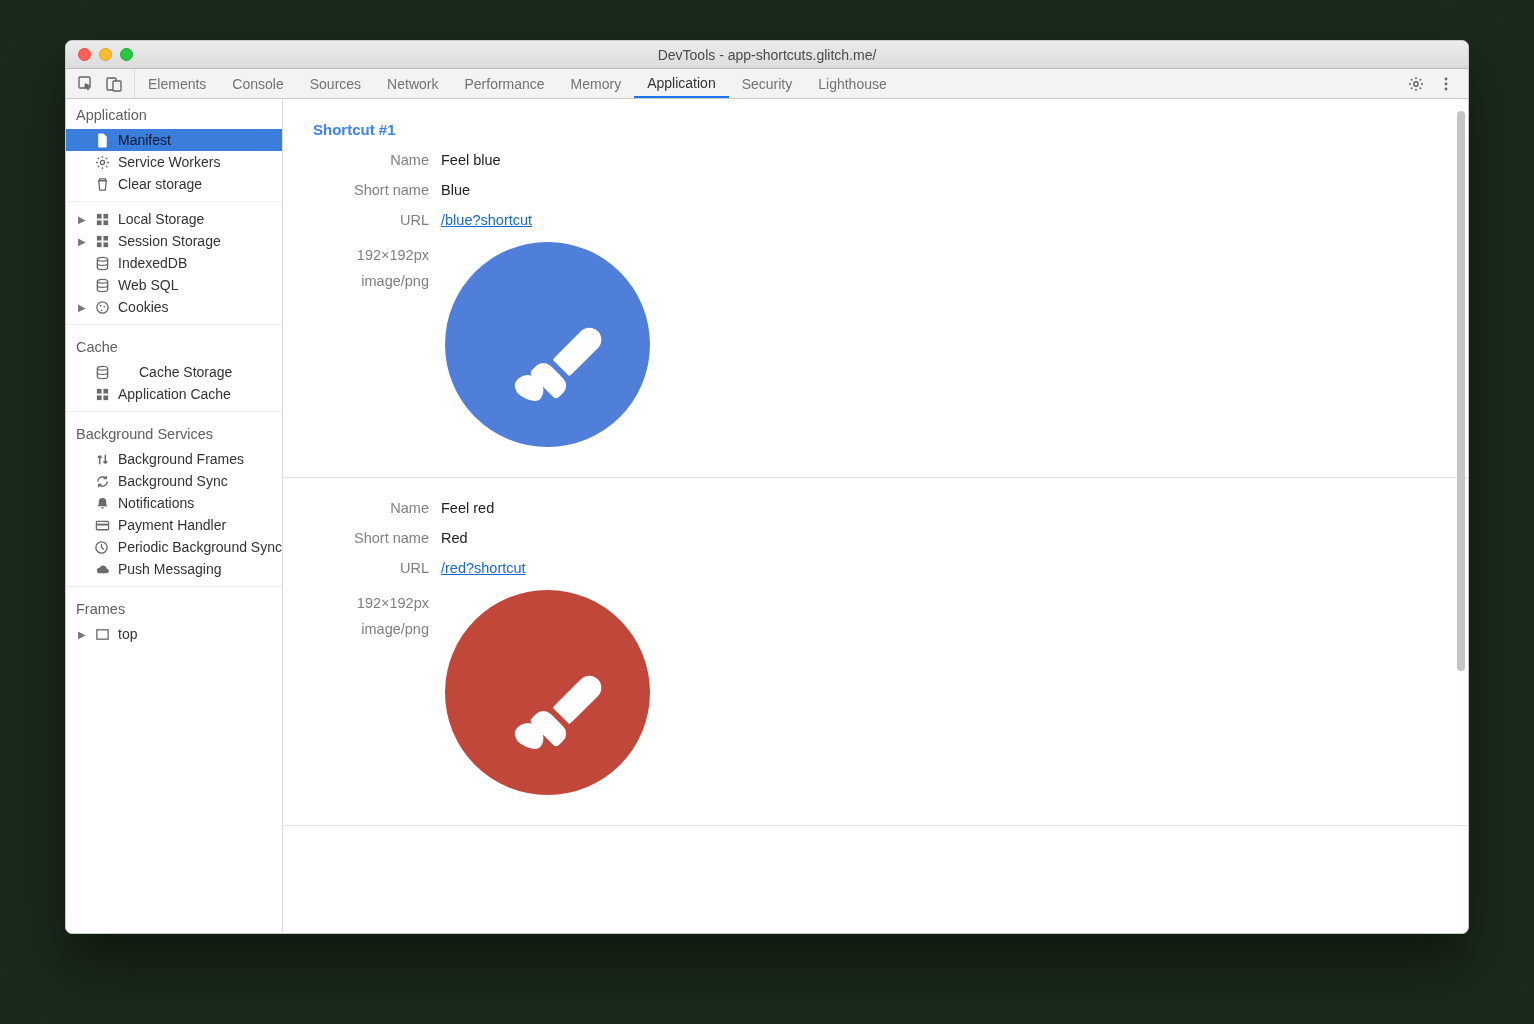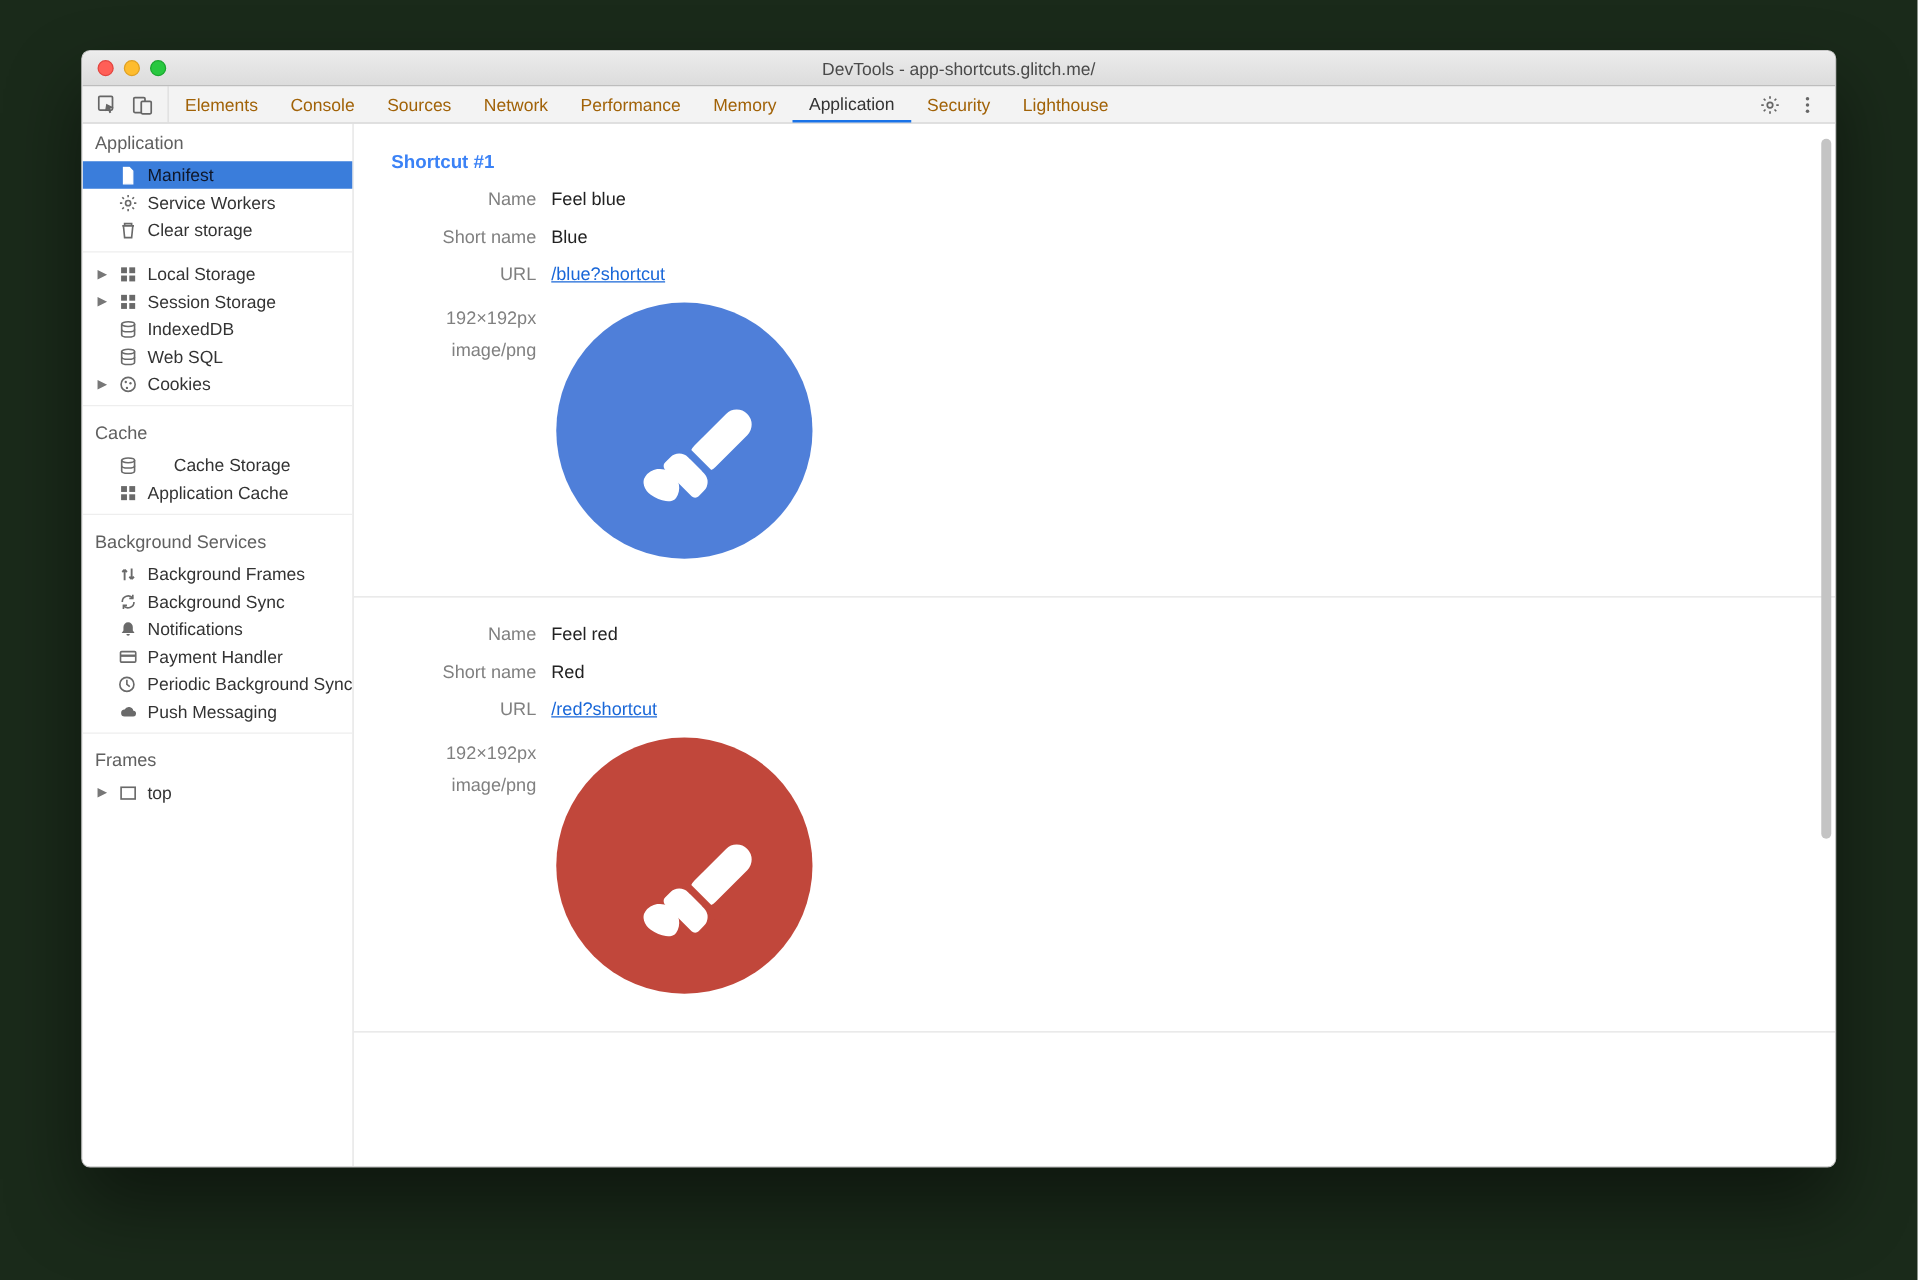--- a/index.html
+++ b/index.html
@@ -65,21 +65,21 @@
   }
   .toolbar .tabs {
     display: flex;
     align-items: stretch;
   }
   .toolbar .tab {
     padding: 0 13px;
     display: flex;
     align-items: center;
     cursor: default;
-    color: #a16207;
+    color: #737373;
   }
   .toolbar .tab.active {
     color: #333;
     border-bottom: 2px solid #1a73e8;
   }
   .toolbar .right {
     margin-left: auto;
     display: flex;
     align-items: center;
     gap: 14px;

